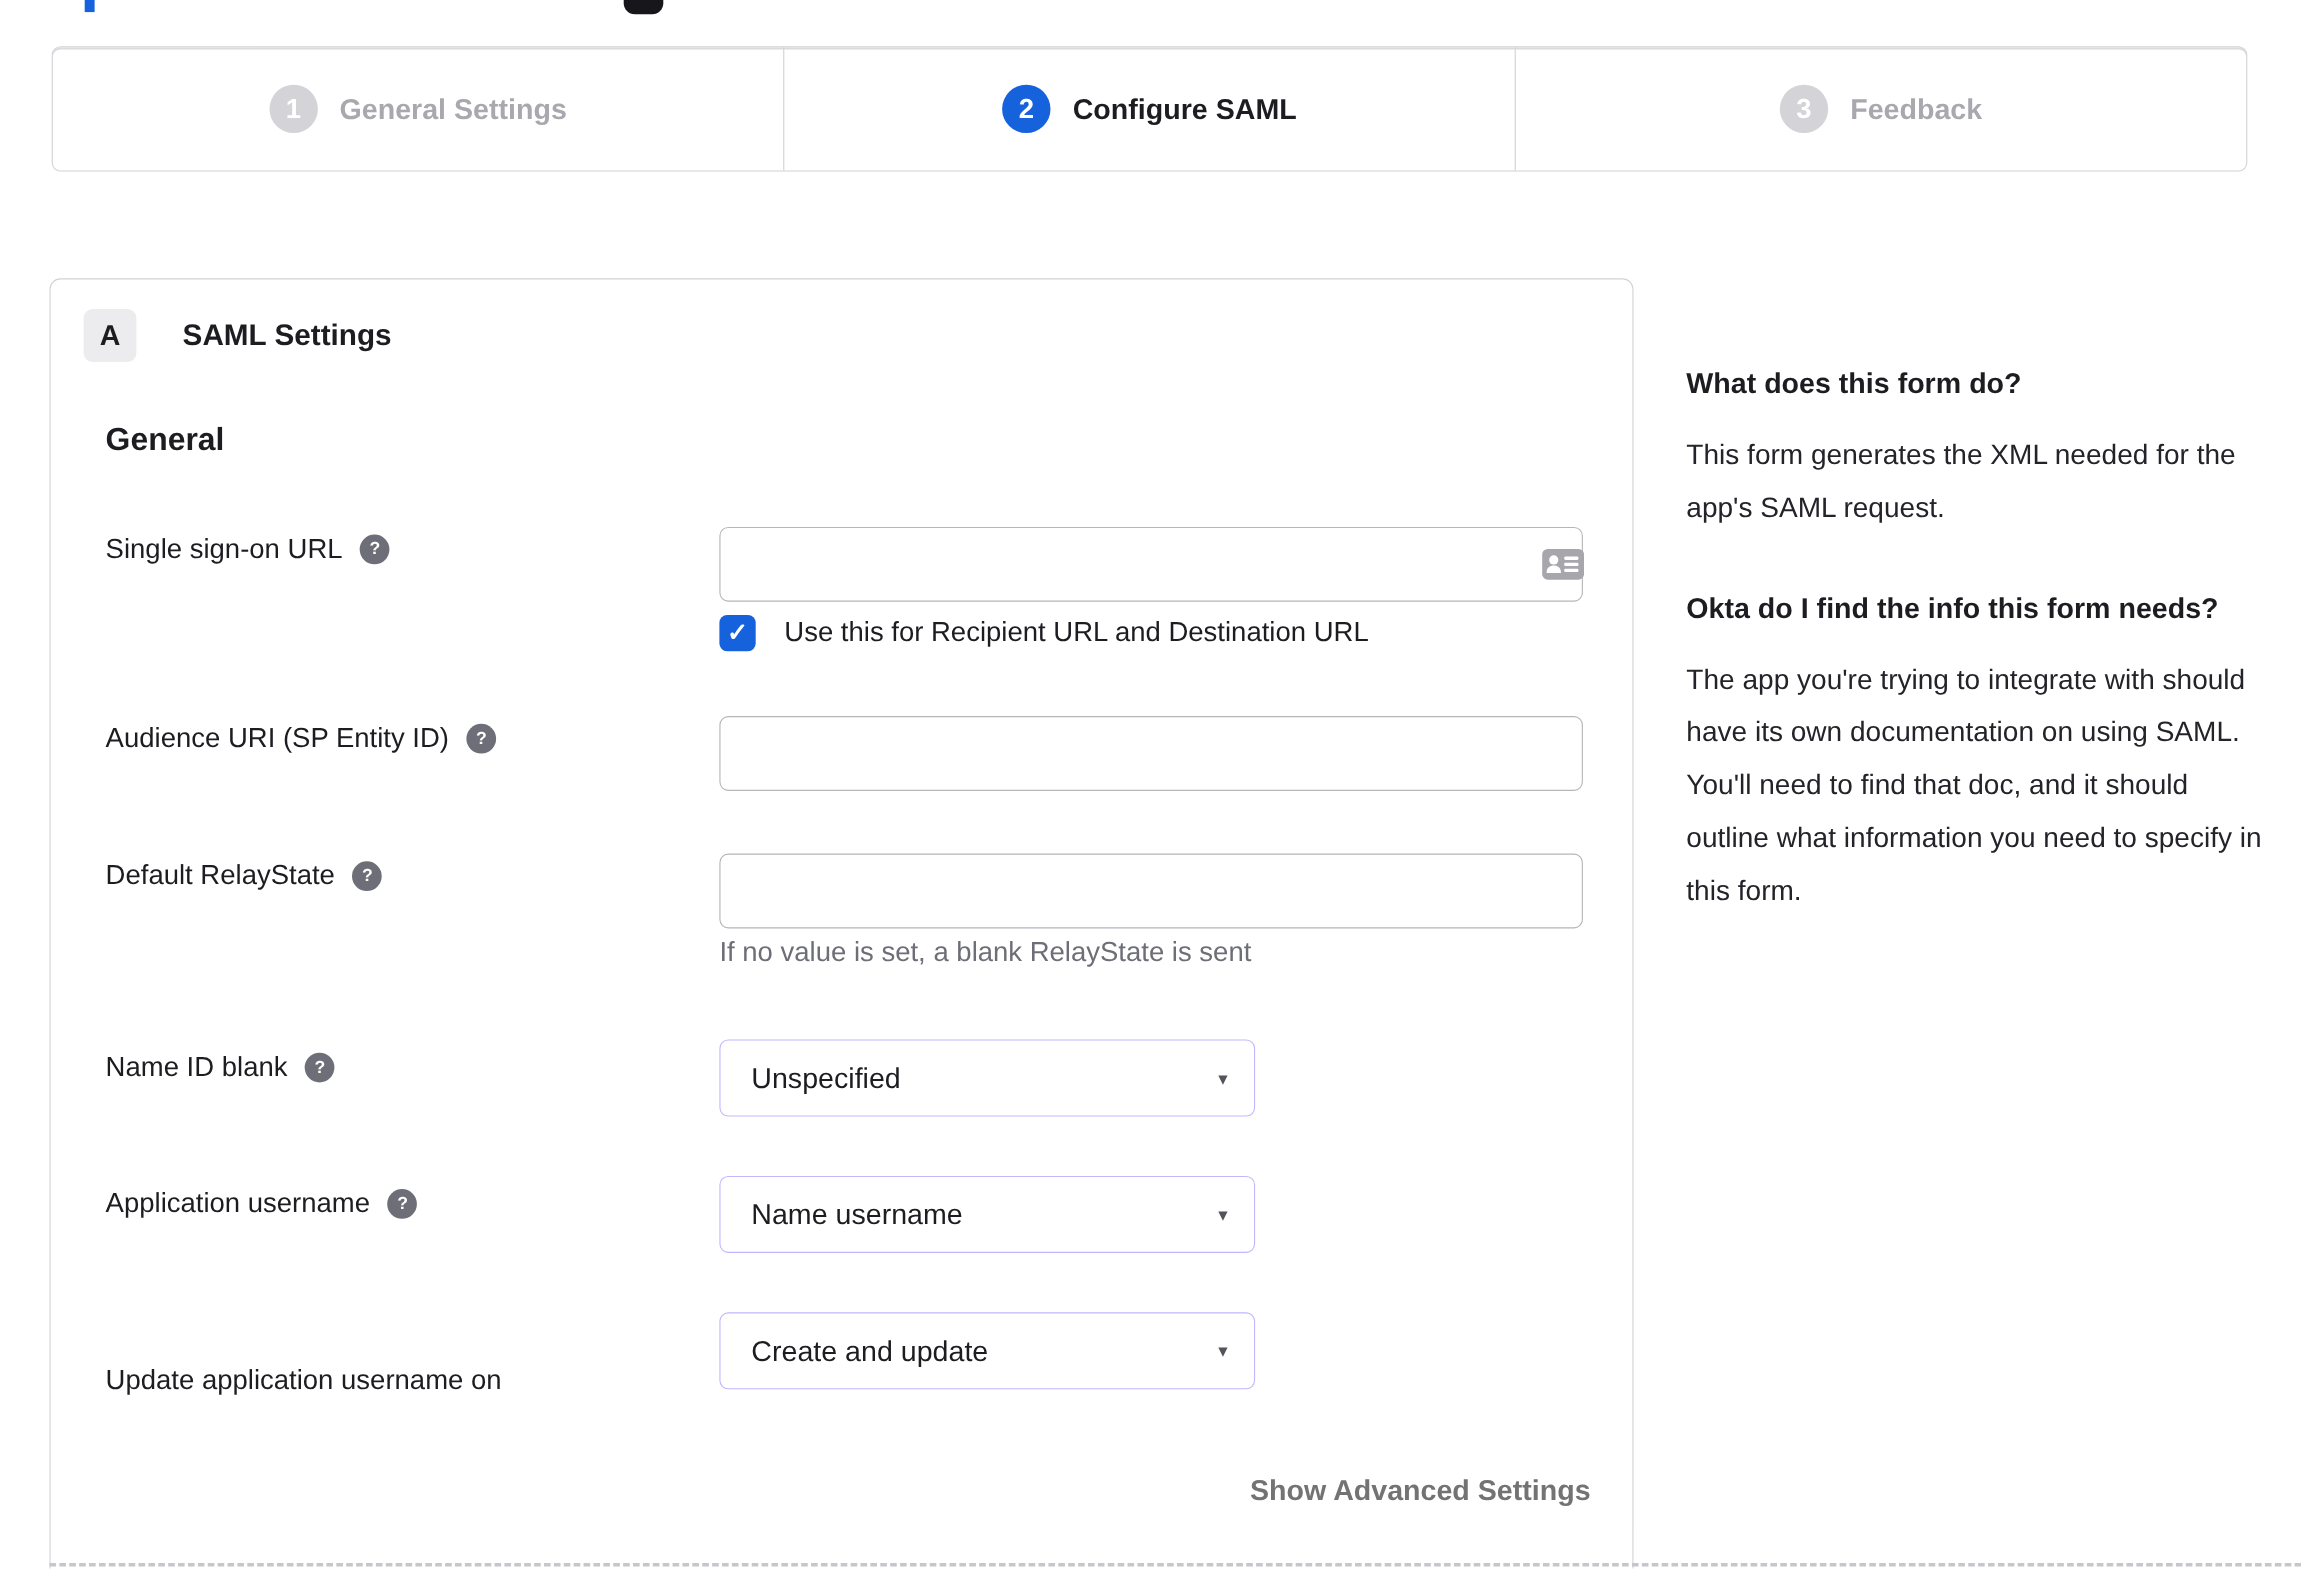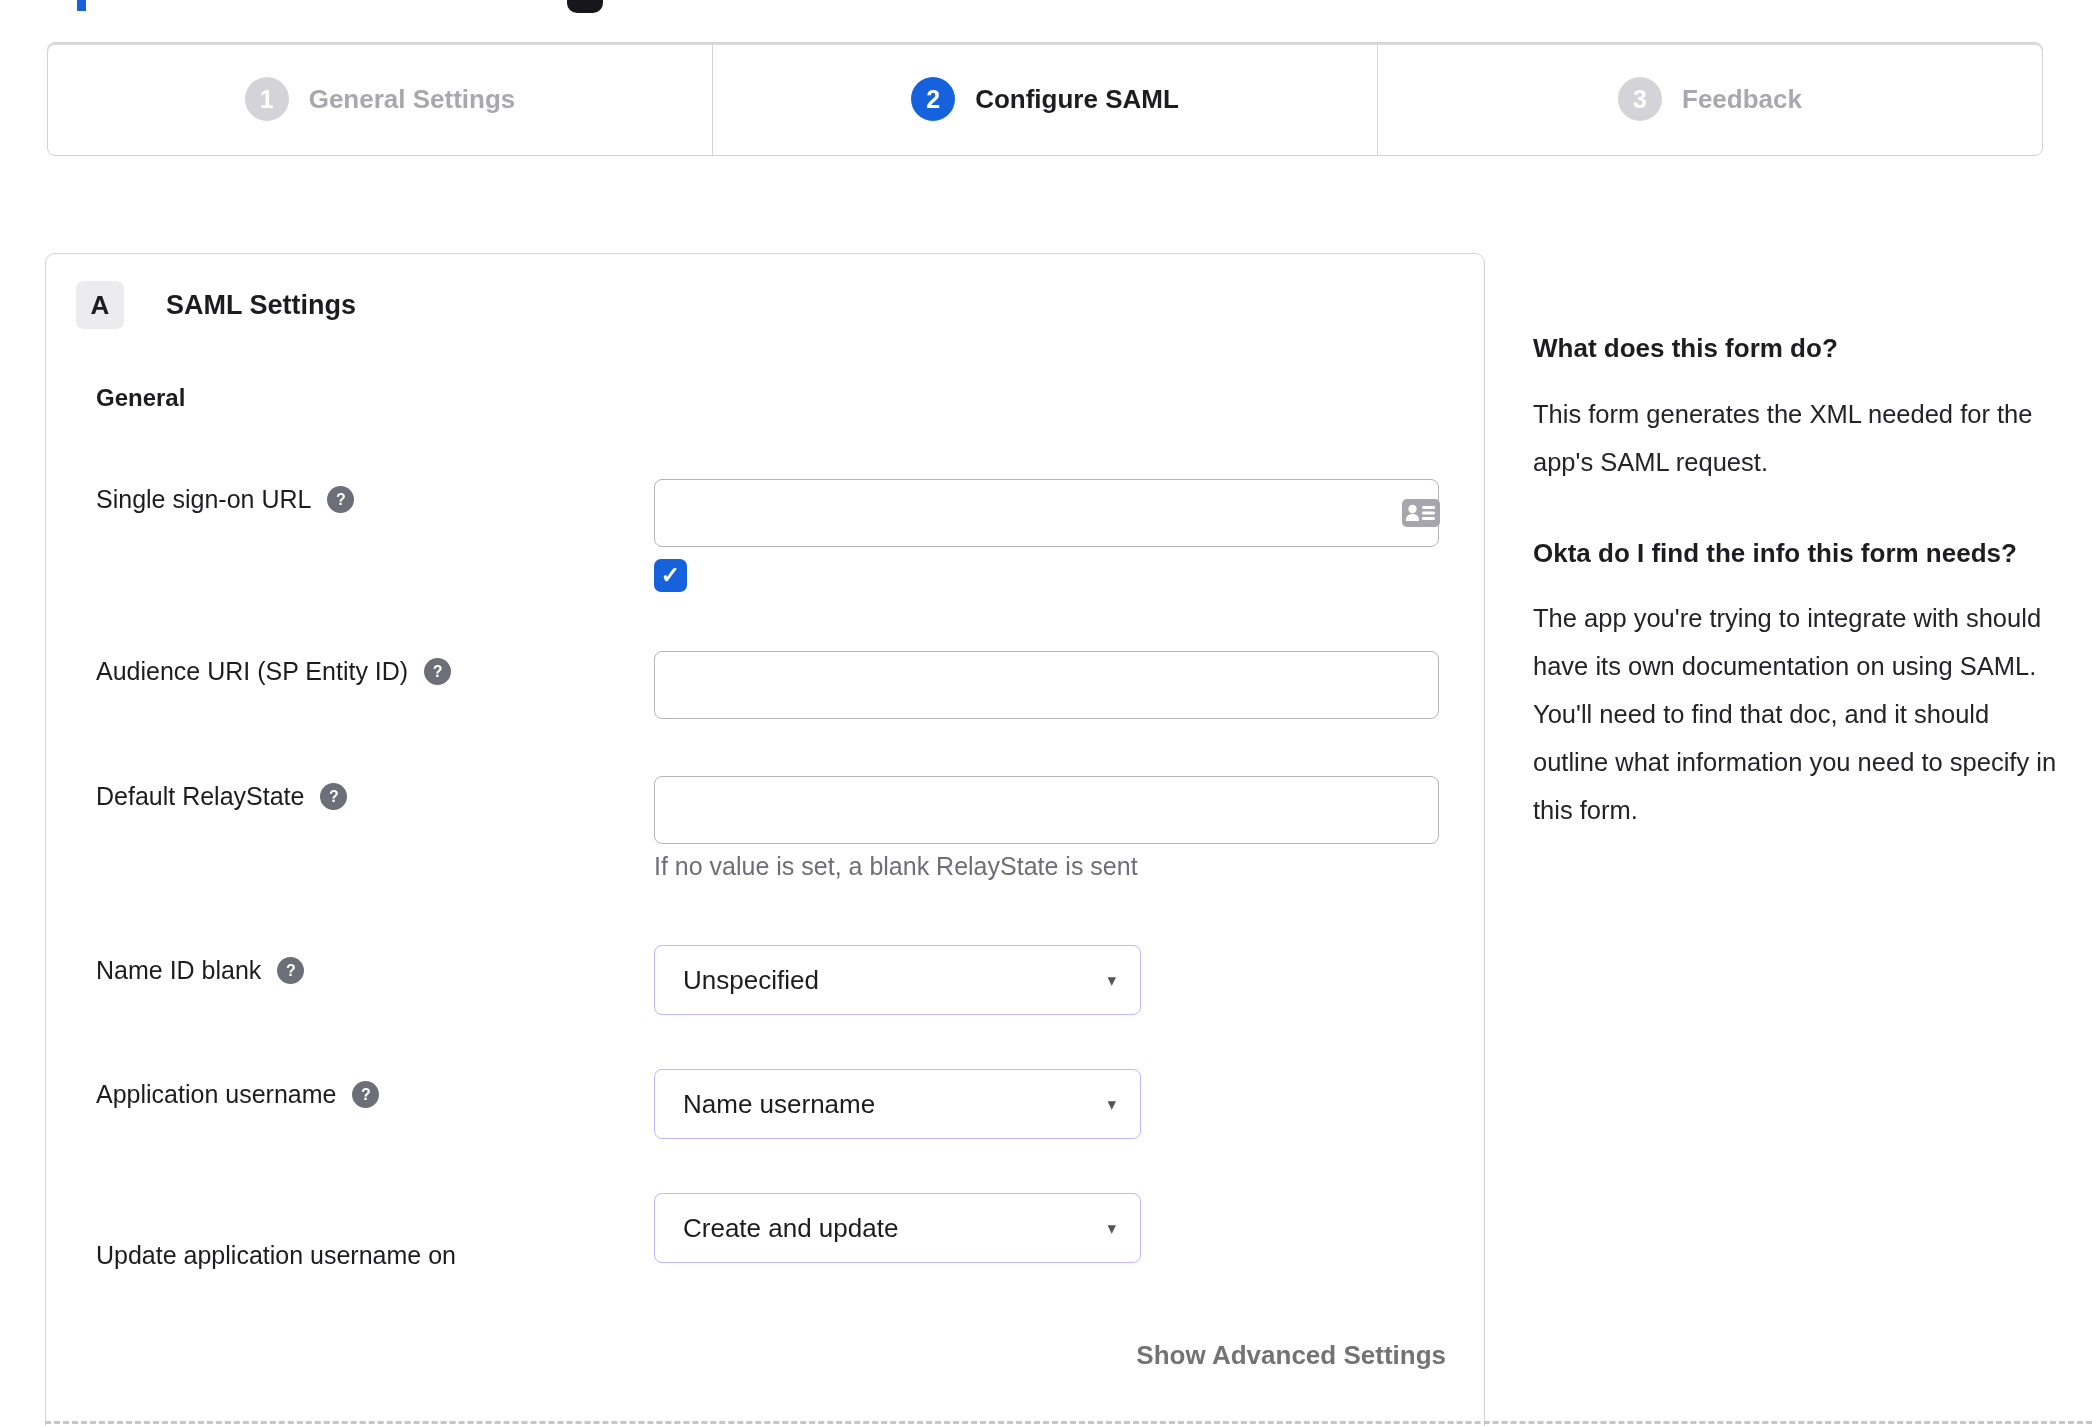--- a/index.html
+++ b/index.html
@@ -43,21 +43,21 @@
     border: 1px solid #d2d2d7; border-radius: 10px;
     background: #fff;
   }
   .panel-header { position: absolute; left: 30px; top: 27px; display: flex; align-items: center; gap: 42px; }
   .badge-a {
     width: 48px; height: 48px; background: #ececee; border-radius: 8px;
     display: flex; align-items: center; justify-content: center;
     font-size: 26px; font-weight: bold; color: #1d1d21;
   }
   .panel-title { font-size: 27px; font-weight: bold; }
-  .group-heading { position: absolute; left: 50px; top: 130px; font-size: 24px; font-weight: bold; }
+  .group-heading { position: absolute; left: 50px; top: 130px; font-size: 29px; font-weight: bold; }
 
   .field-label { position: absolute; left: 50px; display: flex; align-items: center; gap: 16px; font-size: 25px; color: #1d1d21; }
   .help-icon {
     width: 27px; height: 27px; border-radius: 50%; background: #6e6e78;
     color: #fff; font-size: 16px; font-weight: bold;
     display: inline-flex; align-items: center; justify-content: center;
     cursor: pointer; flex: 0 0 auto;
   }
 
   .text-input {
@@ -136,20 +136,21 @@
     <rect x="1" y="1" width="38" height="28" rx="5" fill="#a6a6ac"></rect>
     <circle cx="11.5" cy="11" r="4.2" fill="#ffffff"></circle>
     <path d="M5 22 c0-4 3-6 6.5-6 s6.5 2 6.5 6 v1 h-13 z" fill="#ffffff"></path>
     <rect x="21" y="8" width="13" height="3" rx="1.2" fill="#ffffff"></rect>
     <rect x="21" y="13.5" width="13" height="3" rx="1.2" fill="#ffffff"></rect>
     <rect x="21" y="19" width="13" height="3" rx="1.2" fill="#ffffff"></rect>
   </svg>
 
   <div class="checkbox-row" style="top:305px">
     <span class="checkbox">✓</span>
+    <span class="checkbox-label">Use this for Recipient URL and Destination URL</span>
   </div>
 
   <div class="field-label" style="top:403px">
     <span>Audience URI (SP Entity ID)</span>
     <span class="help-icon">?</span>
   </div>
   <input class="text-input" style="top: 397px;" type="text" value="">
 
   <div class="field-label" style="top:528px">
     <span>Default RelayState</span>

